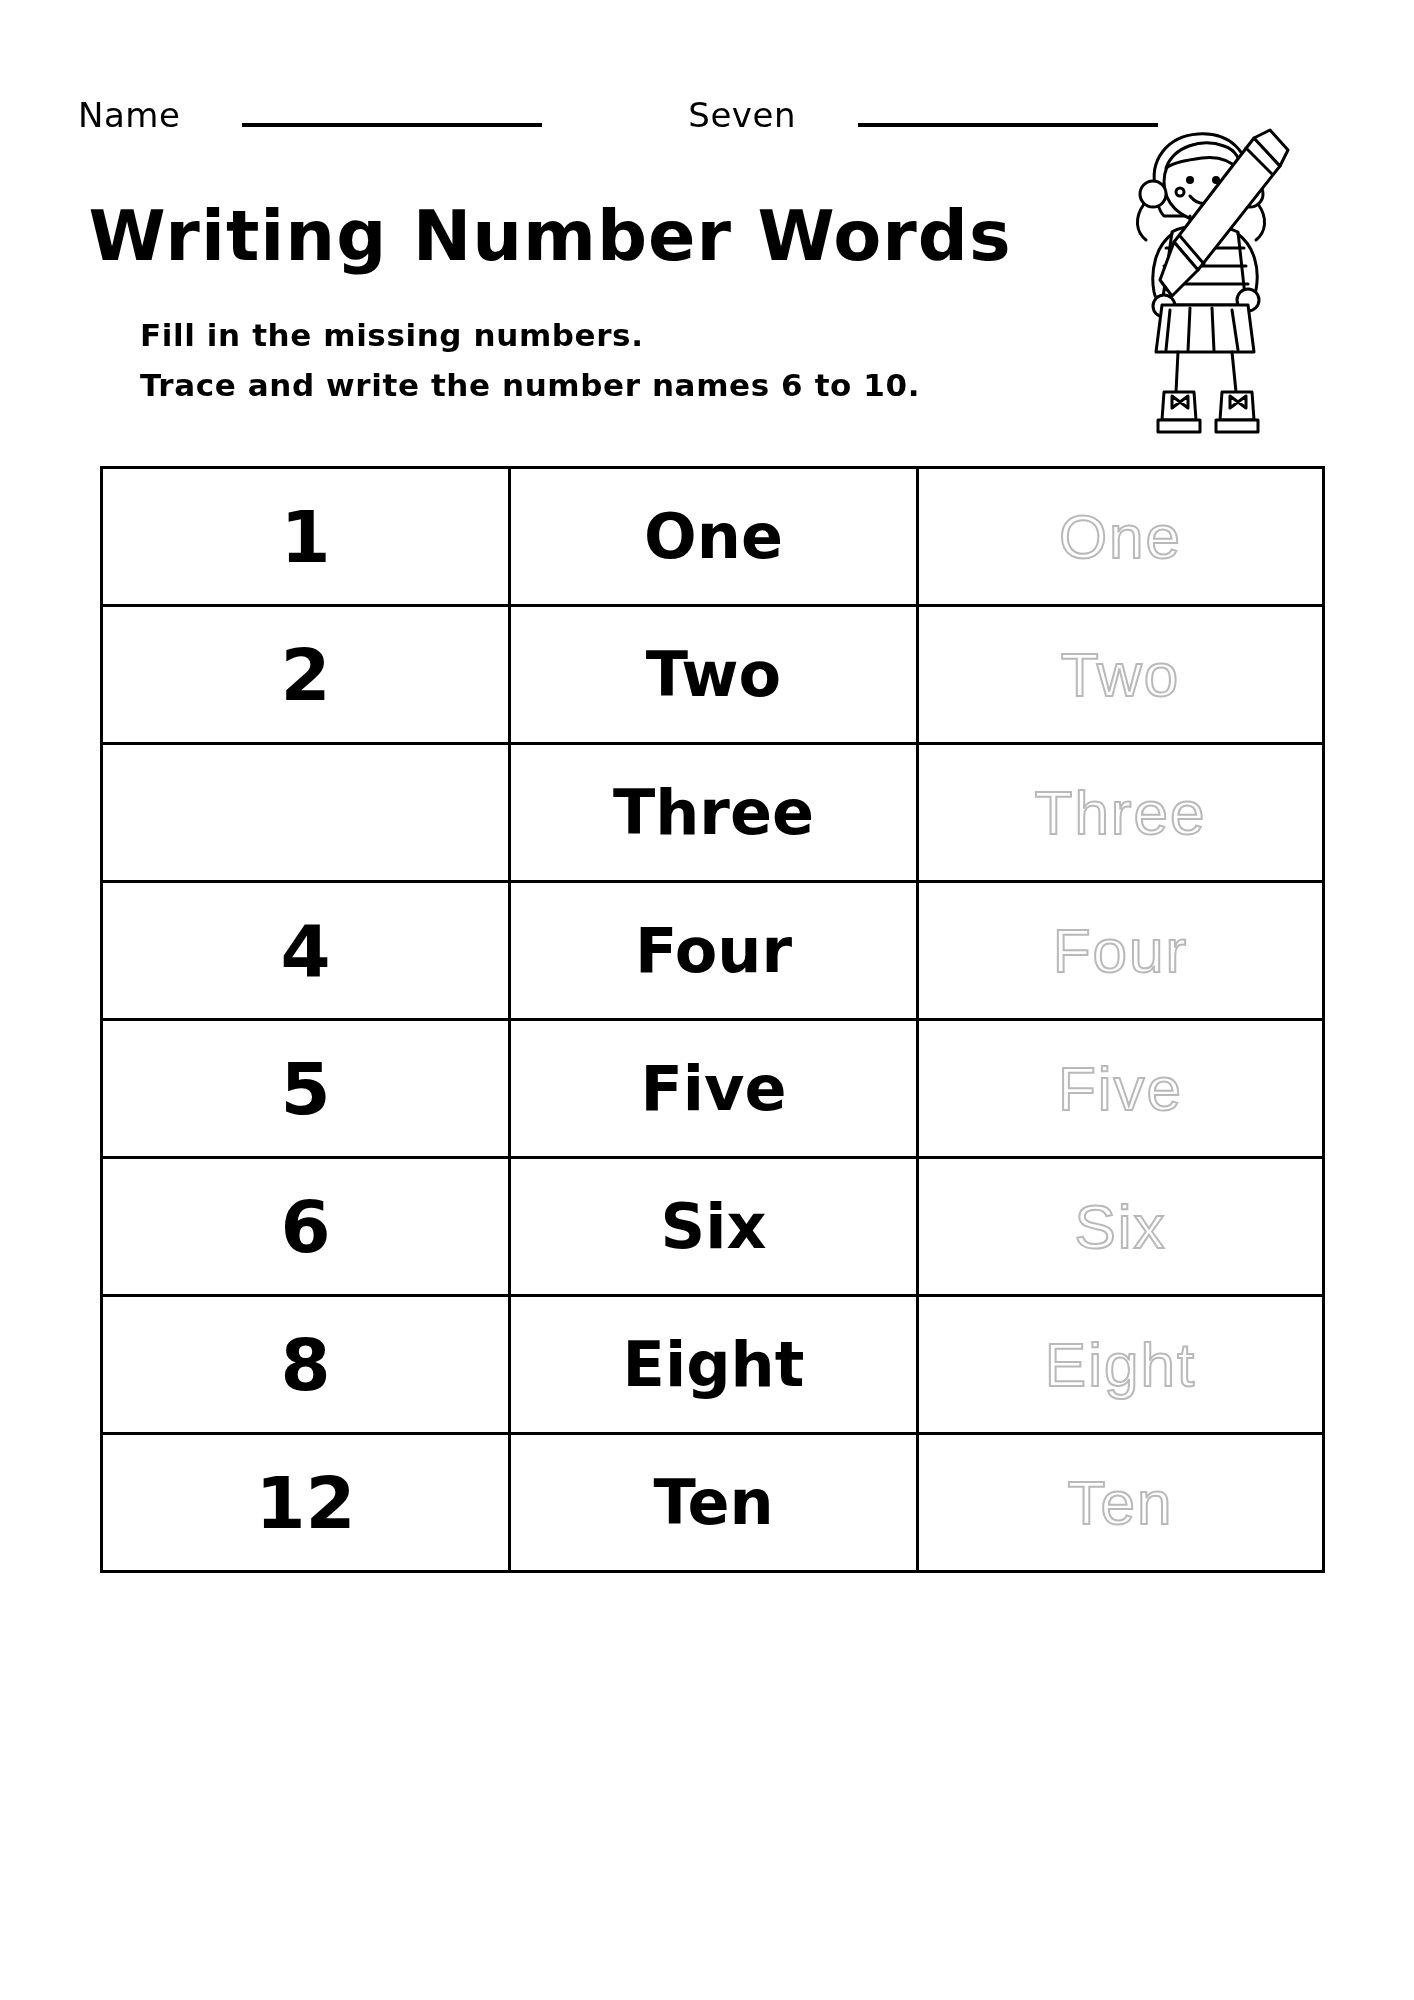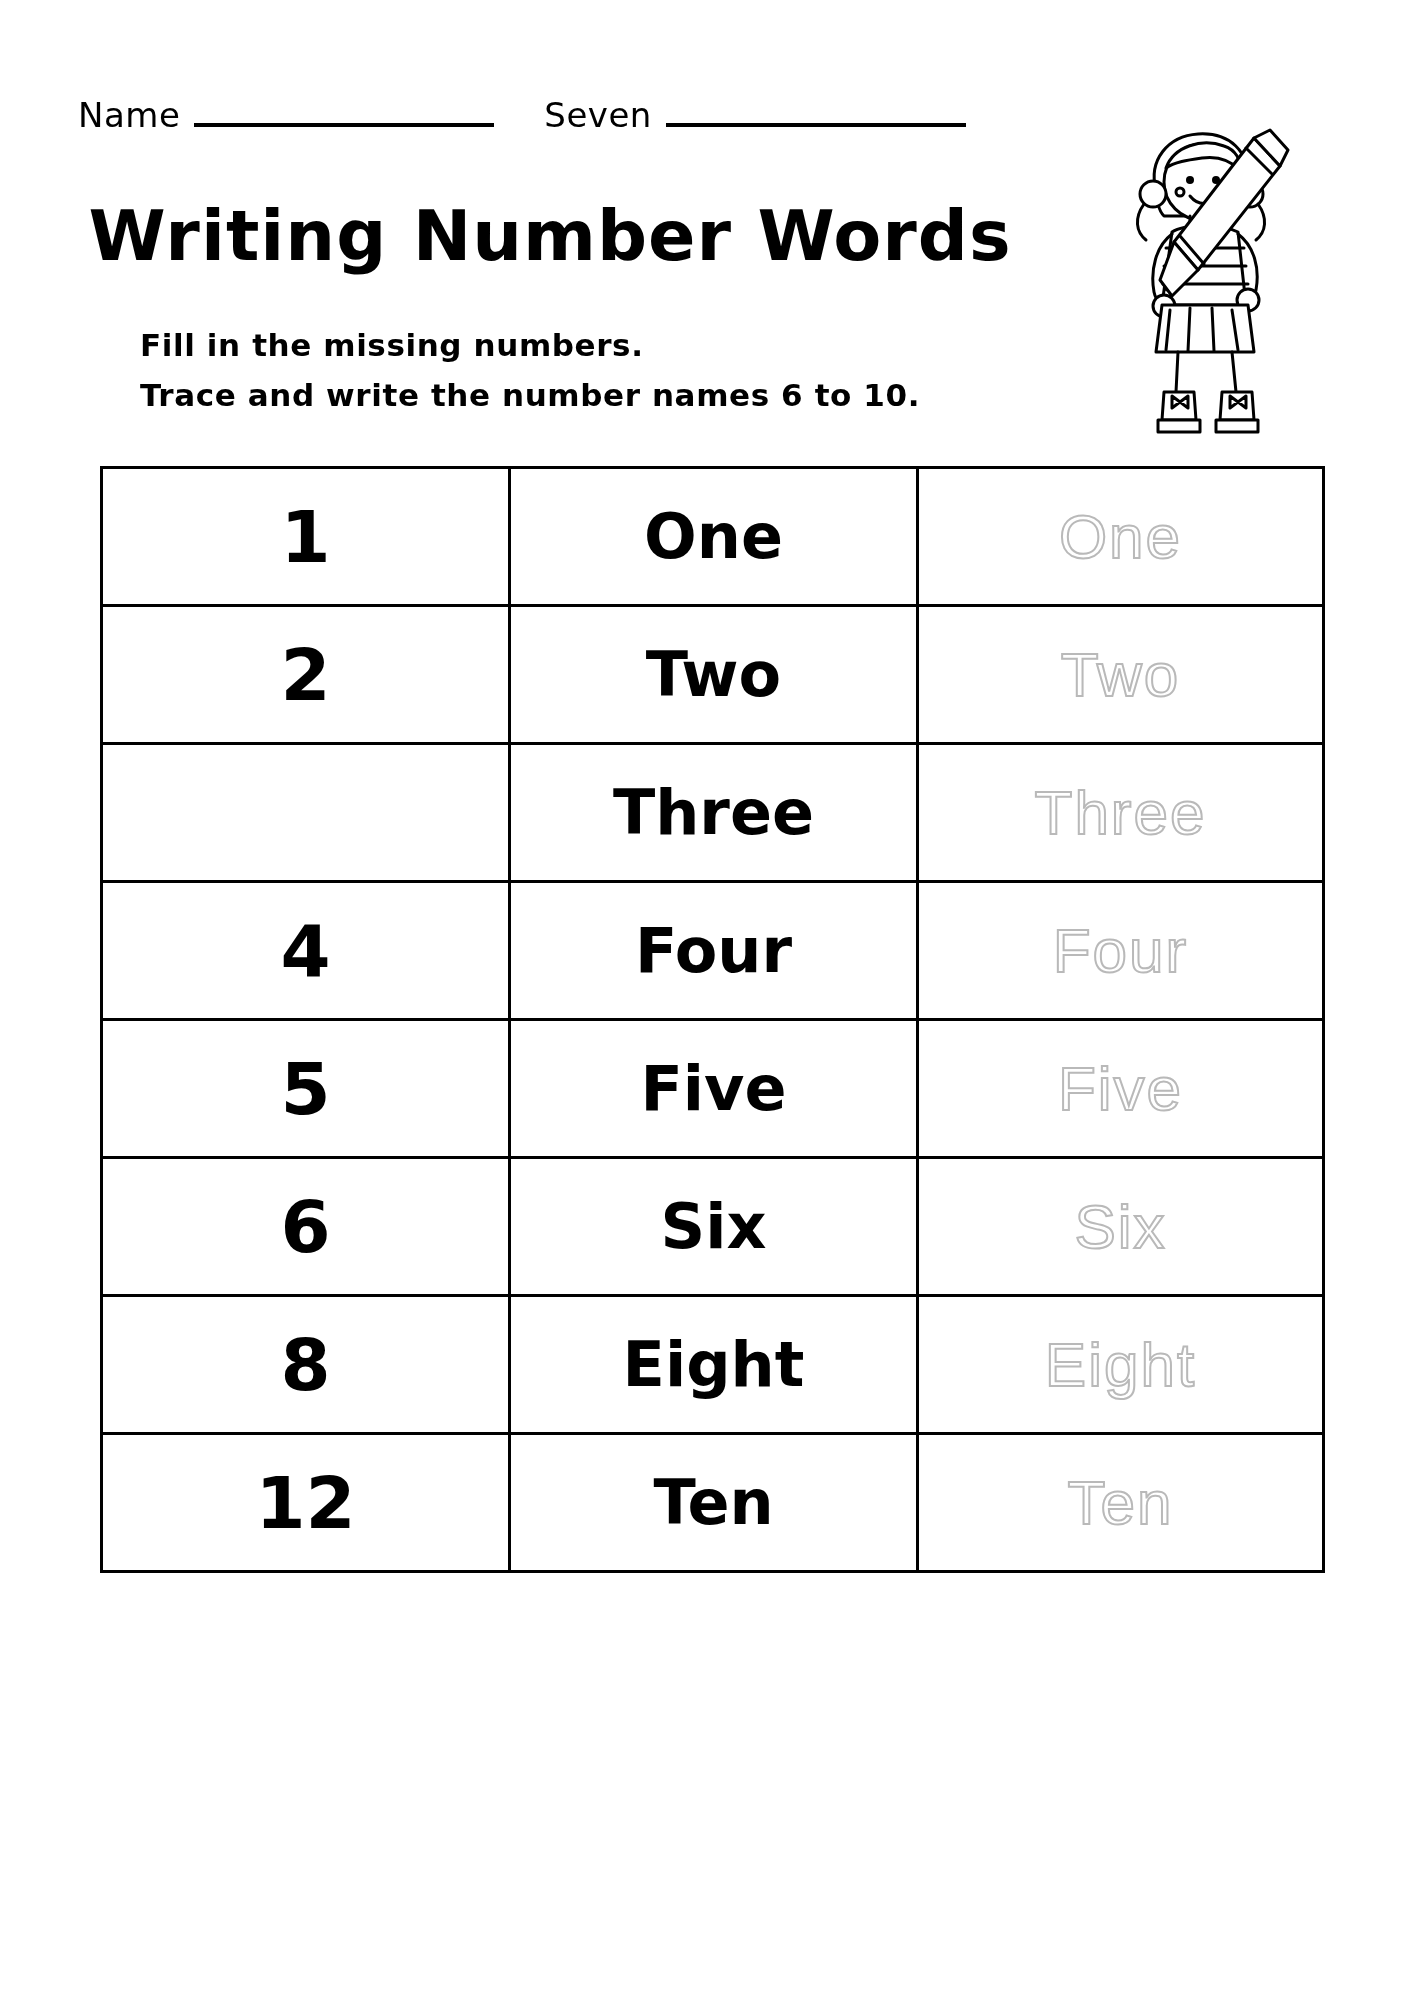--- a/index.html
+++ b/index.html
@@ -26,20 +26,21 @@
   
   .namedate {
     position: absolute;
     left: 78px;
     top: 95px;
     width: 1080px;
     display: flex;
     align-items: flex-end;
     font-size: 34px;
     font-family: "DejaVu Sans", sans-serif;
+    justify-content: space-between;
   }
   .nd-label {
     font-size: 34px;
     letter-spacing: 0.5px;
     white-space: nowrap;
   }
   .nd-rule {
     display: inline-block;
     height: 0;
     border-bottom: 4px solid #000;
@@ -65,21 +66,20 @@
   
   .instructions {
     position: absolute;
     left: 140px;
     top: 310px;
     font-size: 31px;
     font-weight: bold;
     line-height: 1.62;
     letter-spacing: 0.6px;
     font-family: "DejaVu Sans", sans-serif;
-    margin-top: 10px;
   }
 
   
   .illus {
     position: absolute;
     right: 86px;
     top: 120px;
     width: 230px;
     height: 335px;
   }

